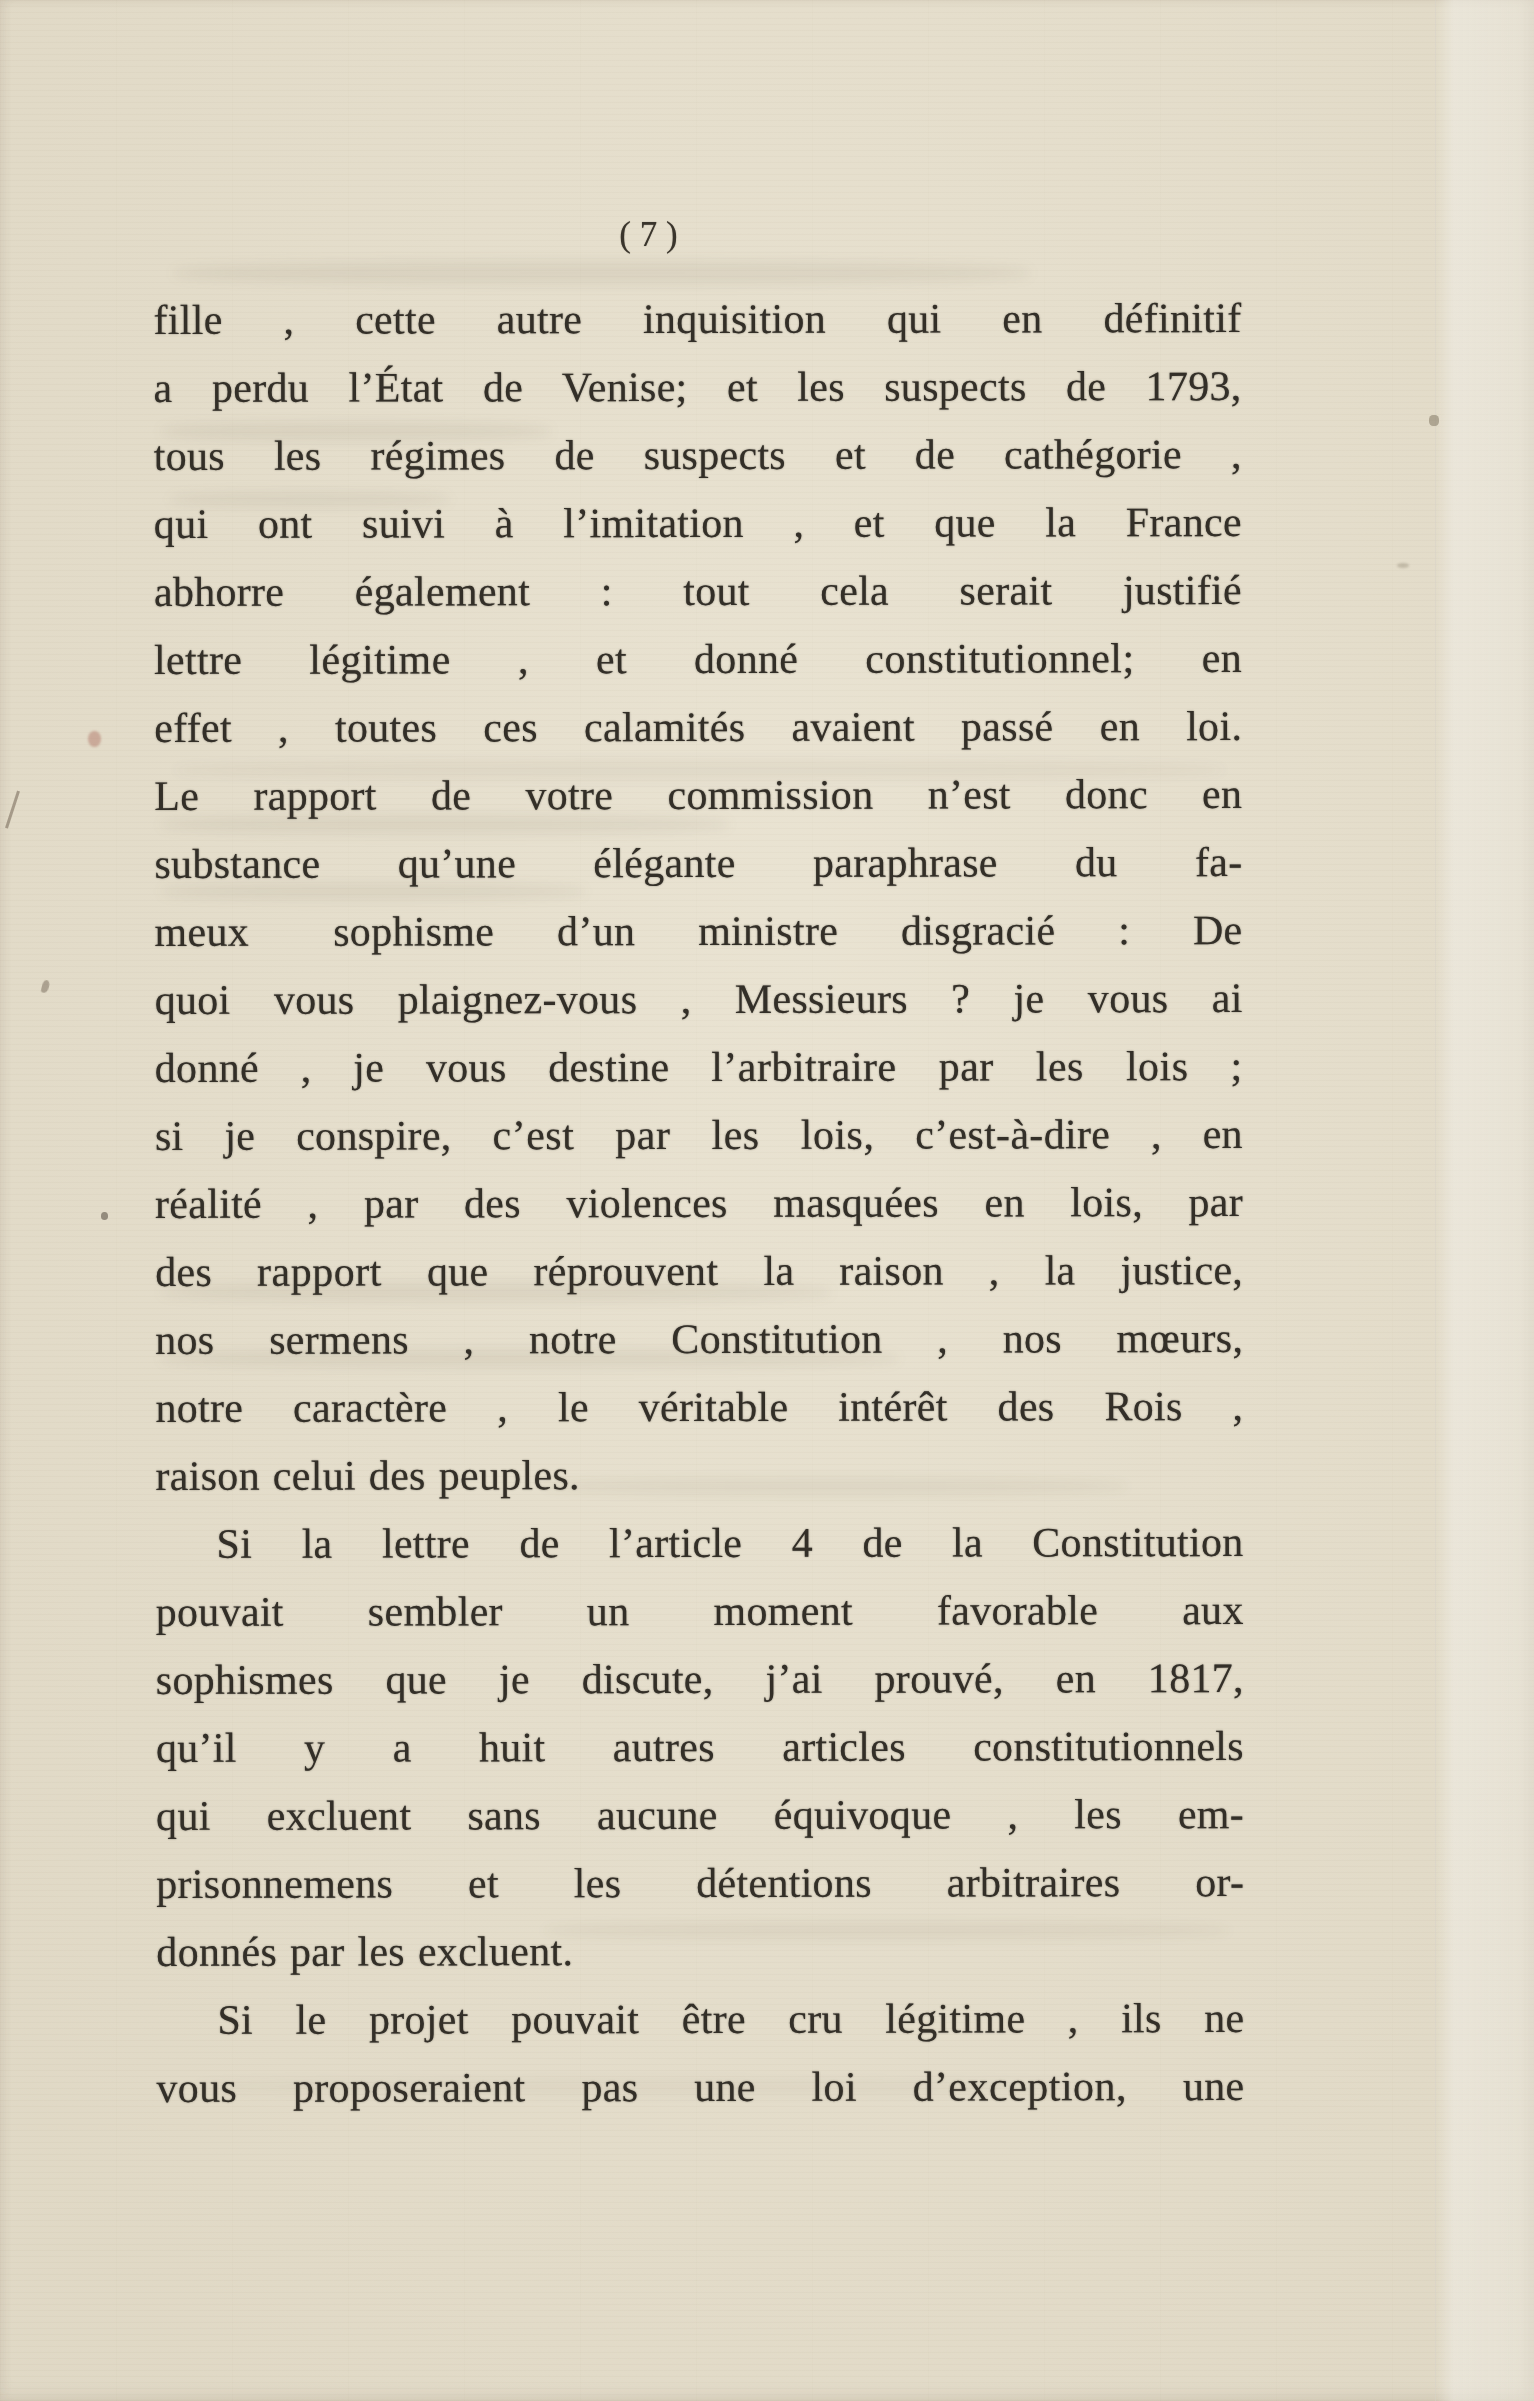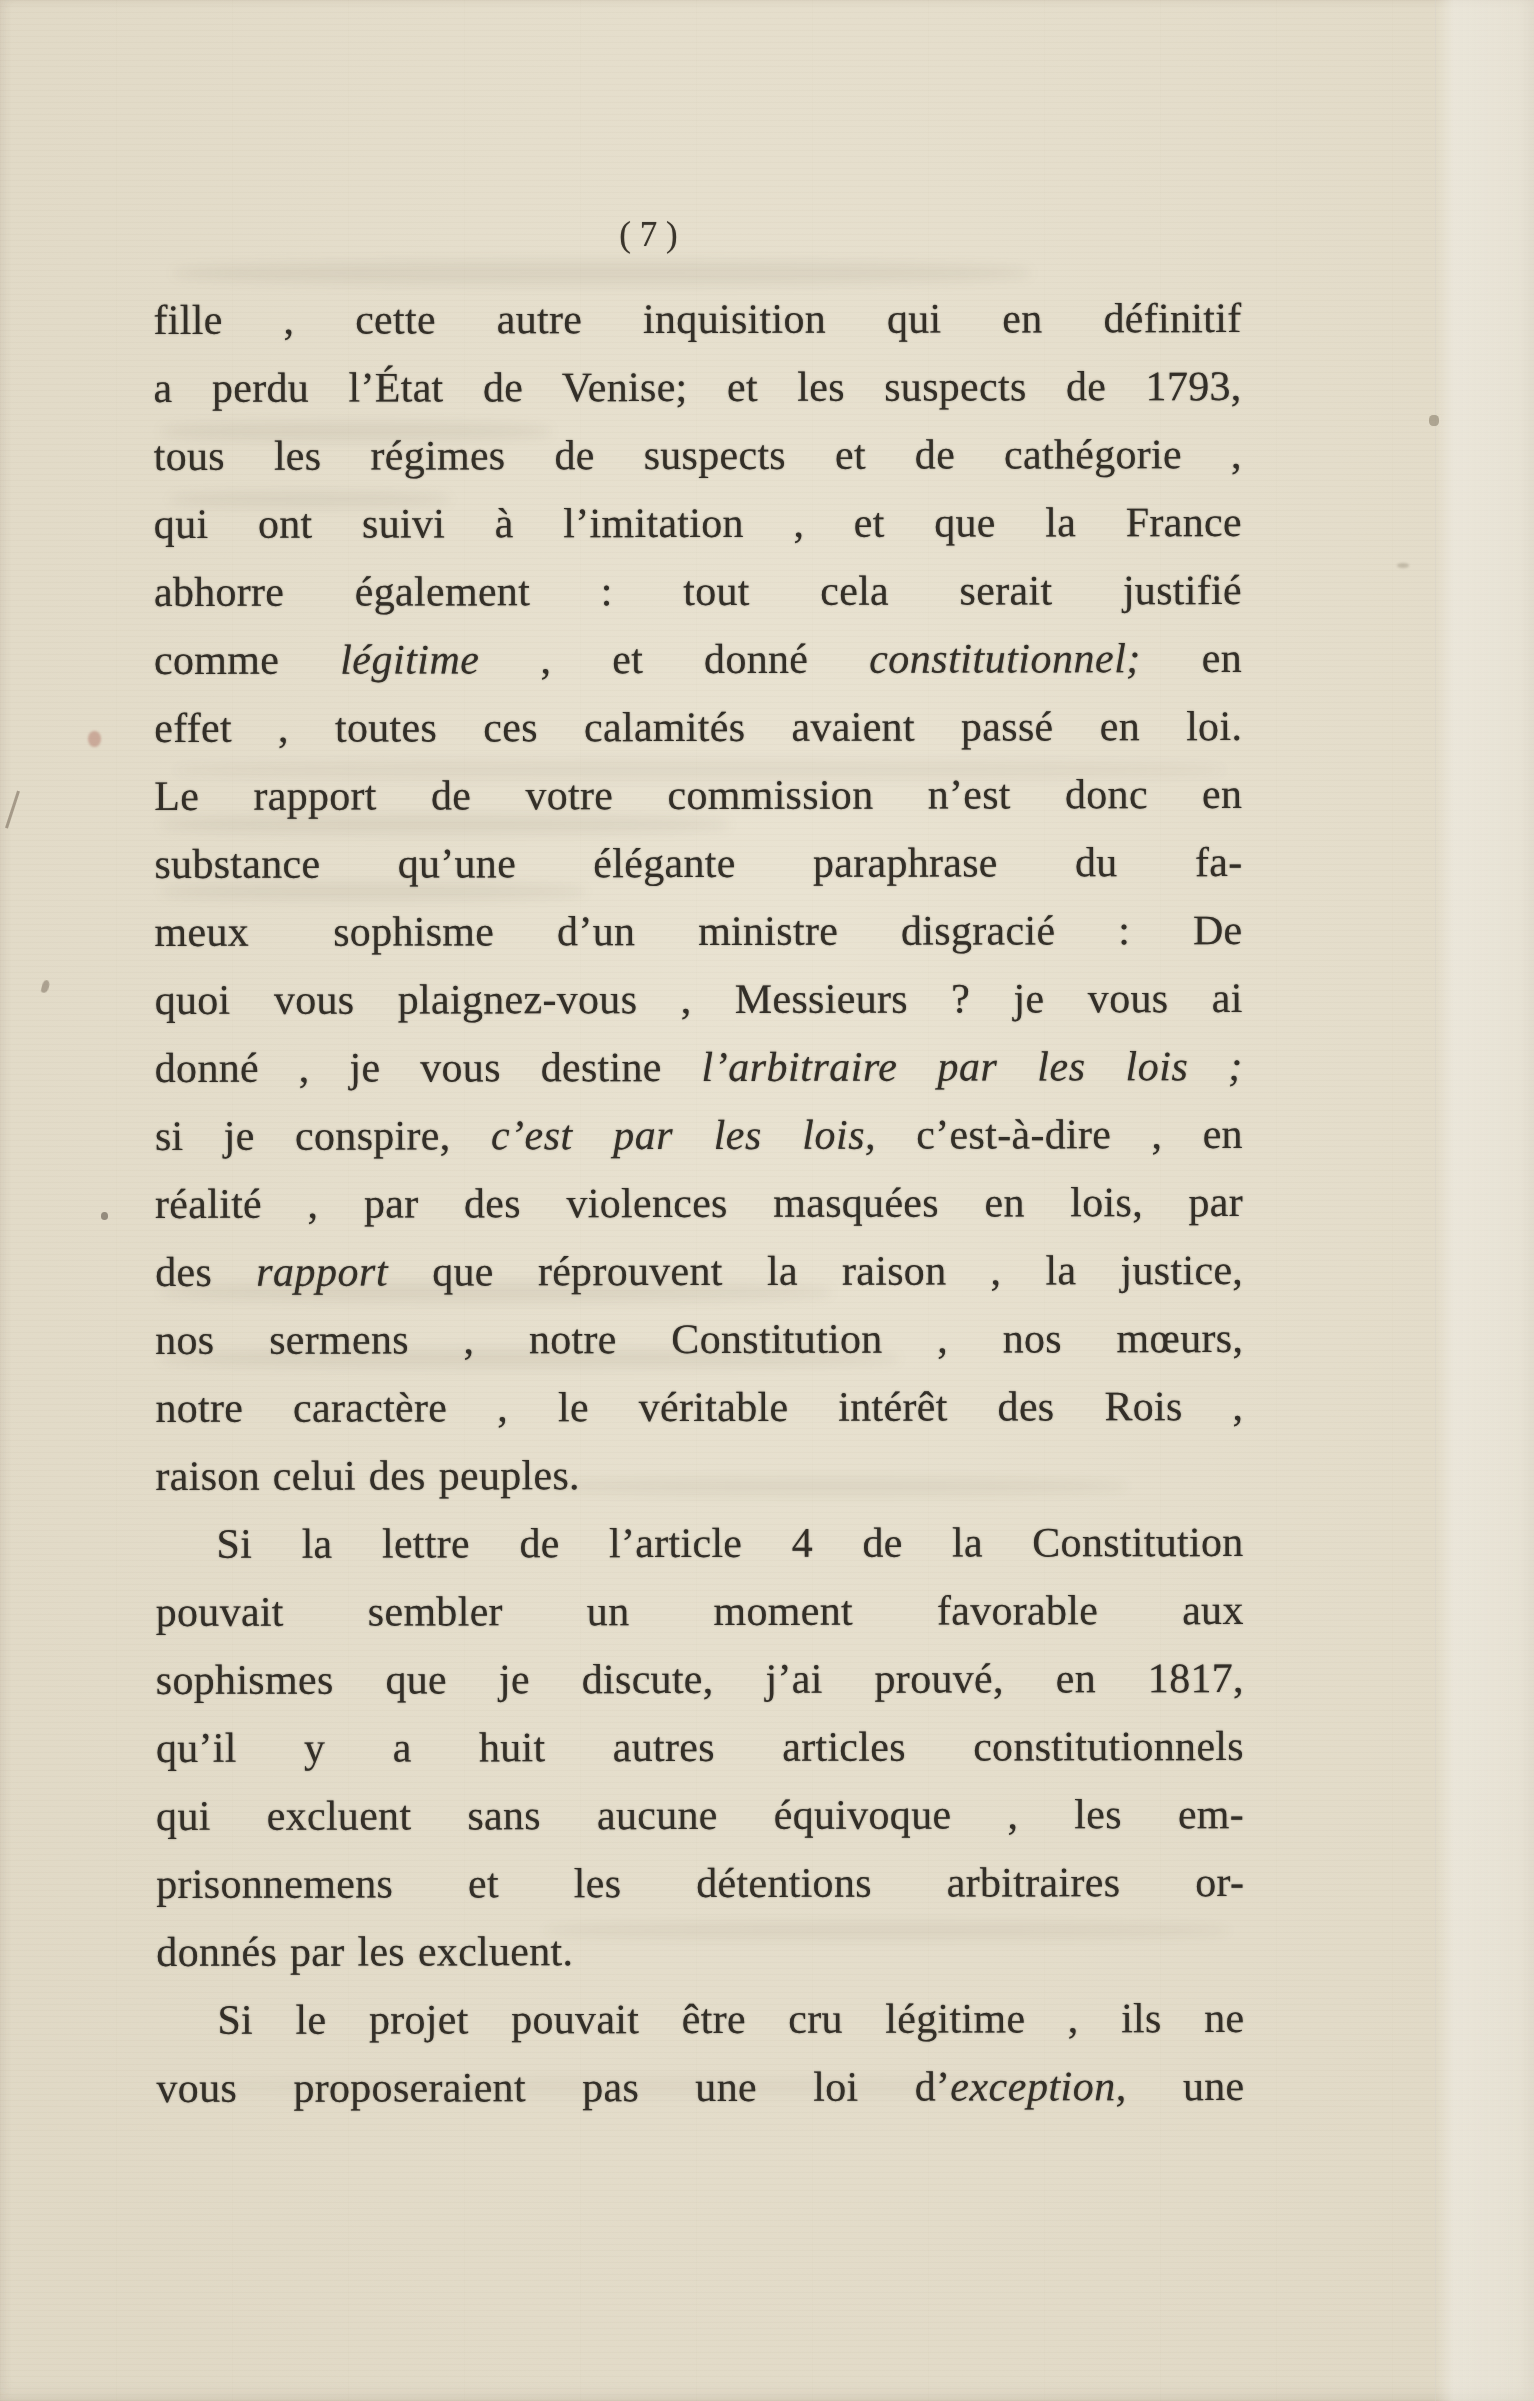--- a/index.html
+++ b/index.html
@@ -38,21 +38,21 @@
   }
   .line {
     text-align: justify;
     text-align-last: justify;
     -moz-text-align-last: justify;
     text-justify: inter-word;
     height: 68px; white-space: normal;
   }
   .line.no-just { text-align-last: left; -moz-text-align-last: left; }
   .line.indent { text-indent: 61px; }
-  .it { font-style: italic; letter-spacing: 0.5px; }
+  .it { letter-spacing: 0.5px; }
   .smudge {
     position: absolute; border-radius: 45%;
     background: rgba(110,95,68,0.085);
     filter: blur(6px);
   }
   .artifact { position: absolute; }
 </style>
 </head>
 <body>
 
@@ -80,21 +80,21 @@
   <div class="artifact" style="left:1397px; top:563px; width:12px; height:5.1px; background:rgba(120,110,90,0.30); border-radius:50%; filter:blur(0.8px);"></div>
 
   <div class="page-number">( 7 )</div>
 
   <div class="text-block">
       <div class="line"><span>fille , cette autre inquisition qui en définitif</span></div>
       <div class="line"><span>a perdu l’État de Venise; et les suspects de 1793,</span></div>
       <div class="line"><span>tous les régimes de suspects et de cathégorie ,</span></div>
       <div class="line"><span>qui ont suivi à l’imitation , et que la France</span></div>
       <div class="line"><span>abhorre également : tout cela serait justifié</span></div>
-      <div class="line"><span>comme </span><span class="it">légitime</span><span> , et donné </span><span class="it">constitutionnel;</span><span> en</span></div>
+      <div class="line"><span>lettre </span><span class="it">légitime</span><span> , et donné </span><span class="it">constitutionnel;</span><span> en</span></div>
       <div class="line"><span>effet , toutes ces calamités avaient passé en loi.</span></div>
       <div class="line"><span>Le rapport de votre commission n’est donc en</span></div>
       <div class="line"><span>substance qu’une élégante paraphrase du fa-</span></div>
       <div class="line"><span>meux  sophisme d’un ministre disgracié : De</span></div>
       <div class="line"><span>quoi vous plaignez-vous , Messieurs ? je vous ai</span></div>
       <div class="line"><span>donné , je vous destine </span><span class="it">l’arbitraire par les lois ;</span></div>
       <div class="line"><span>si je conspire, </span><span class="it">c’est par les lois,</span><span> c’est-à-dire , en</span></div>
       <div class="line"><span>réalité , par des violences masquées en lois, par</span></div>
       <div class="line"><span>des </span><span class="it">rapport</span><span> que réprouvent la raison , la justice,</span></div>
       <div class="line"><span>nos sermens , notre Constitution , nos mœurs,</span></div>

